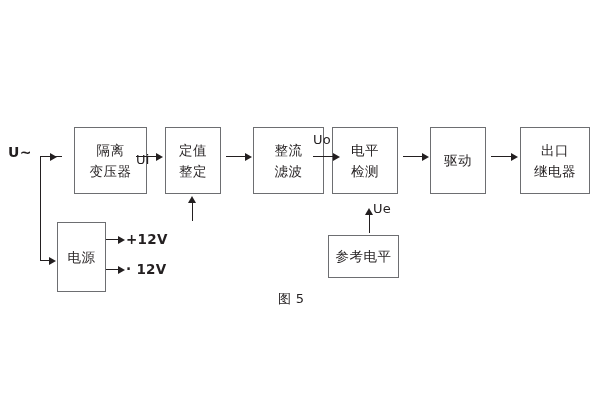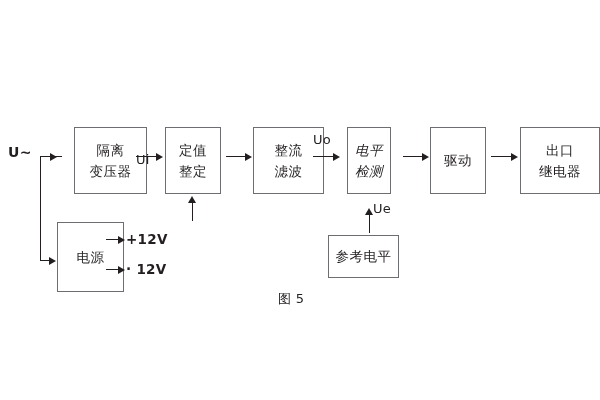--- a/index.html
+++ b/index.html
@@ -24,26 +24,26 @@
     letter-spacing:0.5px;
     white-space:nowrap;
     color:#231f20;
   }
 
   
   .r1{top:127px;height:67px;}
   .b-iso {left:58px;  width:73px;margin-left:16px;}
   .b-set {left:165px; width:56px;}
   .b-rect{left:253px; width:71px;}
-  .b-lvl {left:347px; width:44px;font-style:italic;}
+  .b-lvl {left:332px; width:66px;}
   .b-drv {left:430px; width:56px;}
-  .b-out {left:520px; width:80px;}
+  .b-out {left:520px; width:70px;}
 
   
-  .b-pwr {left:57px;  top:222px; width:67px; height:70px;}
+  .b-pwr {left:57px;  top:222px; width:49px; height:70px;}
   .b-mul {left:165px; top:222px; width:56px; height:70px;}
   .b-ref {left:328px; top:235px; width:71px; height:43px;}
 
   .lbl{
     position:absolute;font-size:13px;color:#231f20;
     white-space:nowrap;letter-spacing:.3px;
   }
   .lbl-u    {left:8px;  top:144px;font-size:14px;font-weight:700;}
   .lbl-ui   {left:136px;top:132px;margin-top:20px;}
   .lbl-uo   {left:313px;top:132px;}

